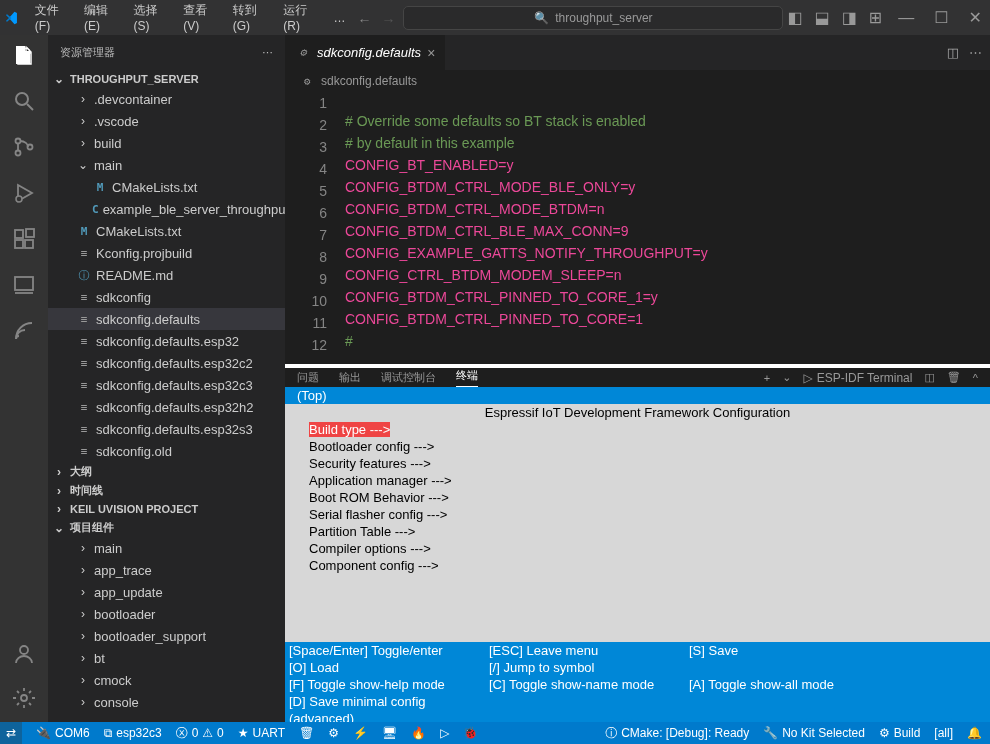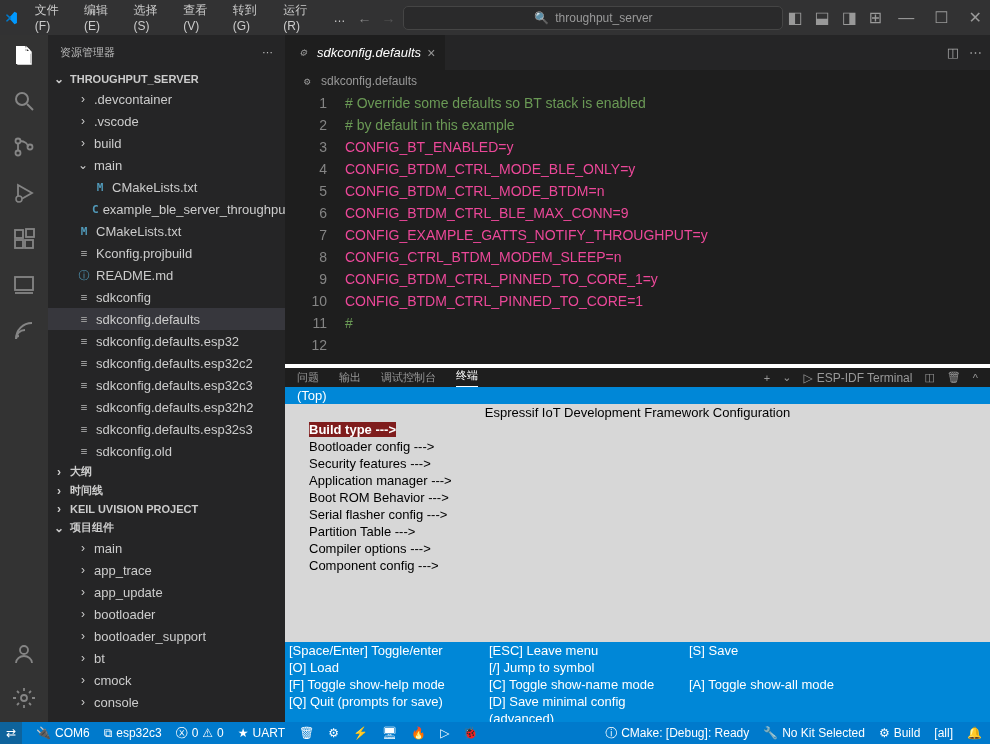--- a/index.html
+++ b/index.html
@@ -35,32 +35,32 @@
 .fi-gear { color:#999; }
 
 .editor-area { flex:1; display:flex; flex-direction:column; background:#1e1e1e; }
 .tabs { height:35px; background:#252526; display:flex; align-items:stretch; }
 .tab { display:flex; align-items:center; gap:6px; padding:0 10px; background:#1e1e1e; font-size:13px; font-style:italic; color:#fff; border-right:1px solid #252526; }
 .tab .close { color:#999; font-size:14px; }
 .tabs-right { margin-left:auto; display:flex; align-items:center; padding:0 8px; gap:10px; color:#aaa; }
 .breadcrumb { height:22px; display:flex; align-items:center; padding-left:14px; gap:6px; font-size:12px; color:#999; }
 .code-area { flex:1; display:flex; font-family:Consolas,monospace; font-size:14px; overflow:hidden; }
 .gutter { width:60px; text-align:right; color:#858585; padding-right:18px; line-height:22px; }
-.code { flex:1; line-height:22px; color:#6a9955; }
+.code { flex:1; line-height:22px; color:#6a9955;margin-top:18px; }
 .code .cfg { color:#ec4899; }
 
 .panel { height:358px; display:flex; flex-direction:column; border-top:4px solid #ffffff; }
 .panel-tabs { height:32px; display:flex; align-items:center; padding:0 12px; gap:20px; font-size:11px; color:#999; }
 .panel-tab.active { color:#fff; border-bottom:1px solid #fff; padding-bottom:3px; }
 .panel-tabs-right { margin-left:auto; display:flex; gap:12px; align-items:center; }
 .terminal { flex:1; font-family:Consolas,monospace; font-size:13px; line-height:17px; background:#1e1e1e; position:relative; }
 .term-top { background:#0087d7; color:#fff; padding:0 12px; }
 .term-title { background:#d7d7d7; color:#000; text-align:center; }
 .term-menu { background:#d7d7d7; color:#000; padding-left:24px; }
-.term-sel { background:#7f1d1d; color:#fff; display:inline;font-weight:bold; }
+.term-sel { background:#ef4444; color:#fff; display:inline; }
 .term-help { background:#0087d7; color:#fff; padding:0 4px; }
 .term-help-row { display:flex; }
 .term-help-cell { width:200px; }
 
 .statusbar { height:22px; background:#007acc; display:flex; align-items:center; font-size:12px; color:#fff; padding:0 8px; gap:14px; }
 .statusbar .sb-item { display:flex; align-items:center; gap:4px; }
 .statusbar .sb-right { margin-left:auto; display:flex; gap:14px; }
 .sb-remote { background:#0e639c; height:22px; display:flex; align-items:center; padding:0 6px; margin-left:-8px; }
 
 svg { display:block; }
@@ -290,21 +290,20 @@
             <div class="term-help-row">
               <div class="term-help-cell">[O] Load</div>
               <div class="term-help-cell">[/] Jump to symbol</div>
             </div>
             <div class="term-help-row">
               <div class="term-help-cell">[F] Toggle show-help mode</div>
               <div class="term-help-cell">[C] Toggle show-name mode</div>
               <div class="term-help-cell">[A] Toggle show-all mode</div>
             </div>
             <div class="term-help-row">
-              <div class="term-help-cell">[Q] Quit (prompts for save)</div>
               <div class="term-help-cell">[D] Save minimal config (advanced)</div>
               <div class="term-help-cell"></div>
             </div>
           </div>
       </div>
     </div>
   </div>
 </div>
 
 <div class="statusbar">

